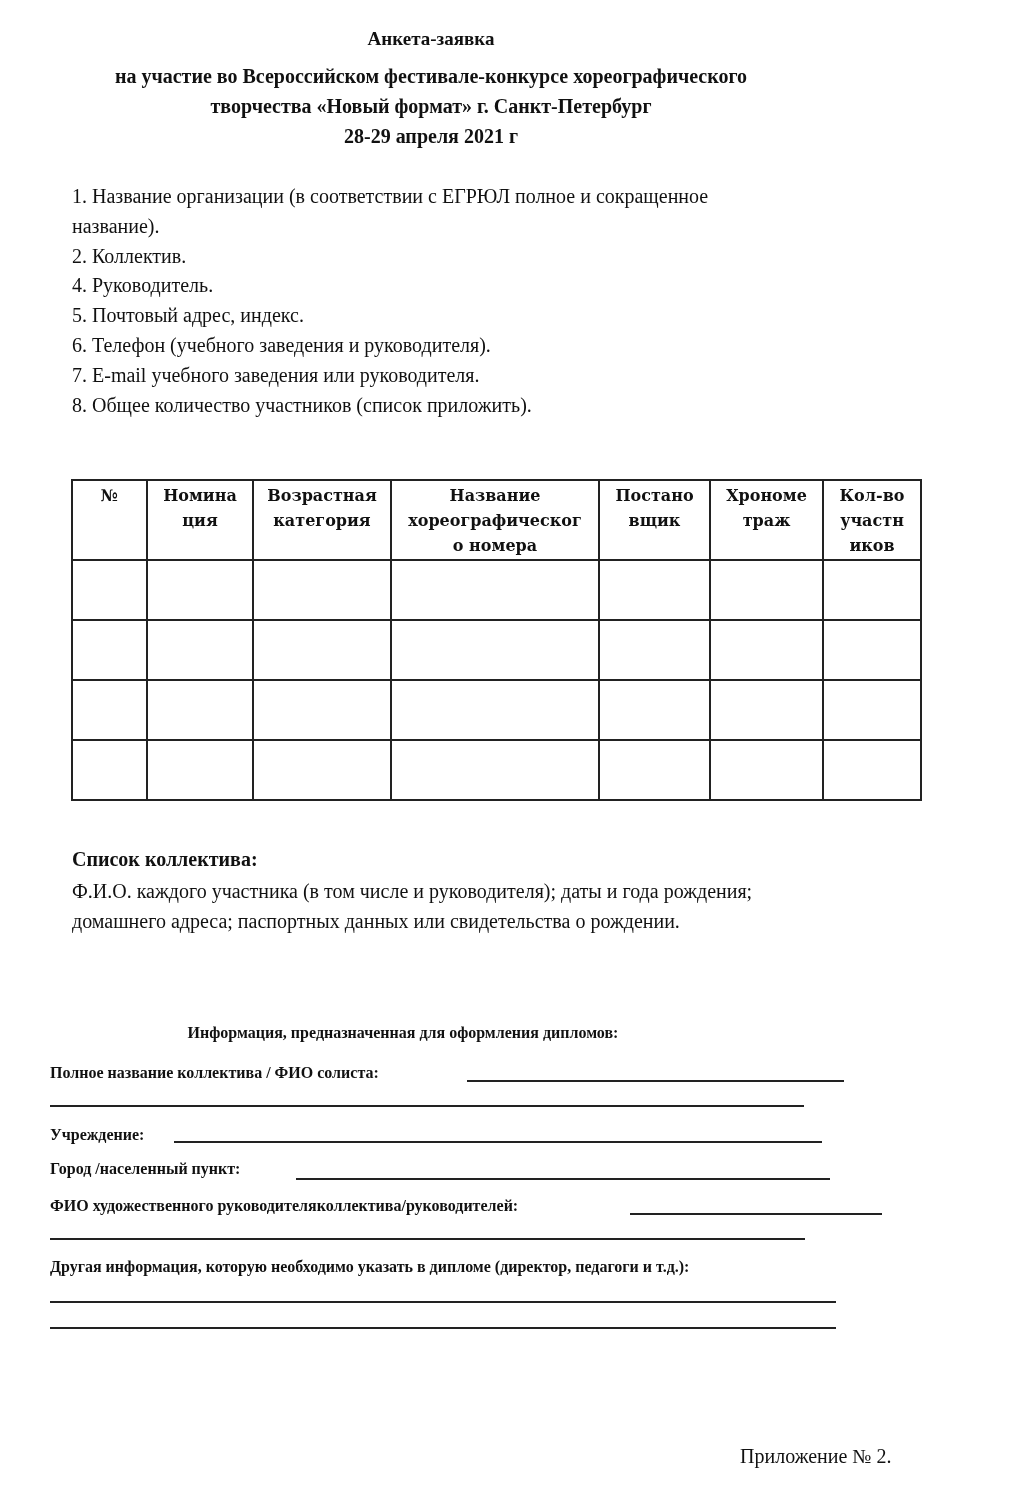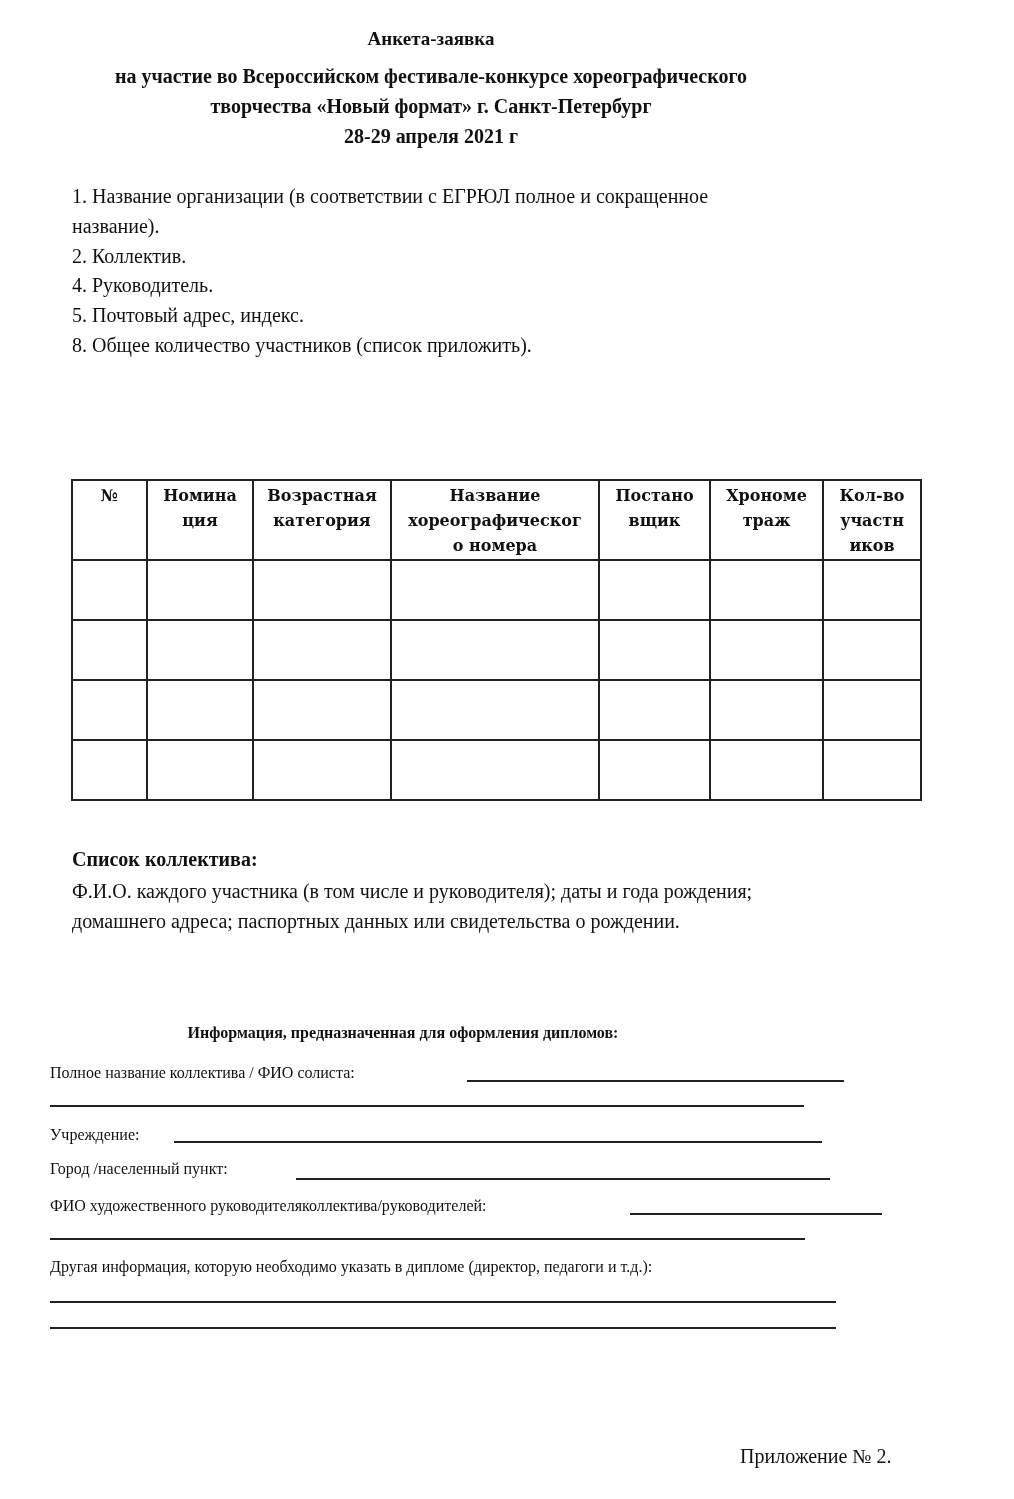--- a/index.html
+++ b/index.html
@@ -13,38 +13,40 @@
   .t4 { top: 125px; font-size: 20px; }
   .list { left: 72px; top: 182px; width: 820px; font-size: 20px; line-height: 29.8px; }
   .list div { white-space: nowrap; }
   table.grid { position: absolute; left: 71px; top: 479px; border-collapse: collapse; table-layout: fixed; }
   table.grid td, table.grid th { border: 2px solid #222; padding: 0; }
   table.grid th { font-family: "DejaVu Serif", "Liberation Serif", serif; font-weight: bold; font-size: 16px; line-height: 25px; text-align: center; vertical-align: top; height: 76px; padding-top: 2px; color: #111; }
   table.grid td { height: 58px; }
   .sec-head { left: 72px; top: 848px; font-size: 20px; font-weight: bold; }
   .sec-text { left: 72px; top: 876px; width: 900px; font-size: 20px; line-height: 30px; }
   .dipl-head { left: 0; width: 806px; top: 1024px; text-align: center; font-weight: bold; font-size: 16px; }
-  .field { font-size: 16px; white-space: nowrap; }
+  .field { font-size: 16px; white-space: nowrap; font-weight: bold; }
   .uline { position: absolute; height: 0; border-top: 2px solid #222; }
   .appendix { left: 740px; top: 1445px; font-size: 20px; }
 </style>
 </head>
 <body>
 
 <div class="abs title t1 serif">Анкета-заявка</div>
 <div class="abs title t2 serif">на участие во Всероссийском фестивале-конкурсе хореографического</div>
 <div class="abs title t3 serif">творчества «Новый формат» г. Санкт-Петербург</div>
 <div class="abs title t4 serif">28-29 апреля  2021 г</div>
 
 <div class="abs list serif">
   <div>1. Название организации (в соответствии с ЕГРЮЛ полное и сокращенное</div>
   <div>название).</div>
   <div>2. Коллектив.</div>
   <div>4. Руководитель.</div>
   <div>5. Почтовый адрес, индекс.</div>
+  <div>6. Телефон (учебного заведения и  руководителя).</div>
+  <div>7. E-mail учебного заведения или руководителя.</div>
   <div>8. Общее количество участников (список приложить).</div>
 </div>
 
 <table class="grid">
   <colgroup>
     <col style="width:75px">
       <col style="width:106px">
       <col style="width:138px">
       <col style="width:208px">
       <col style="width:111px">

